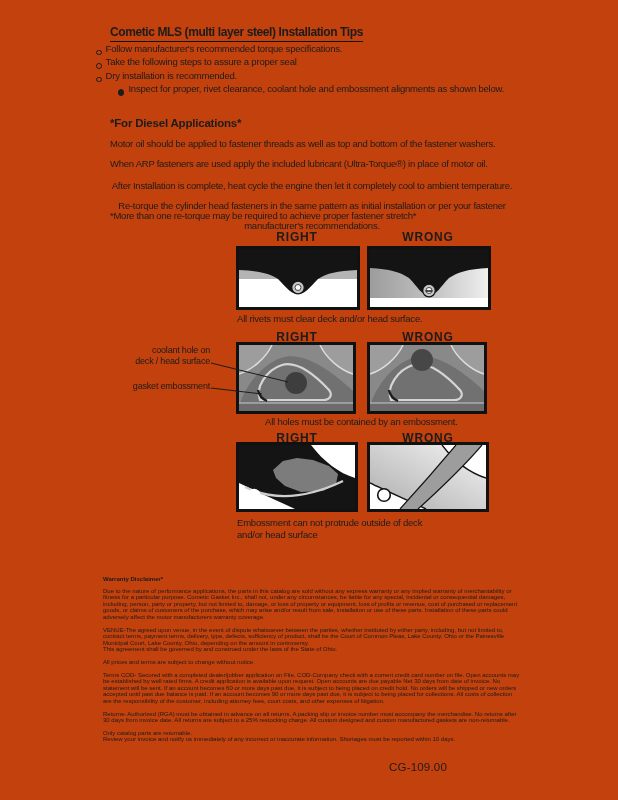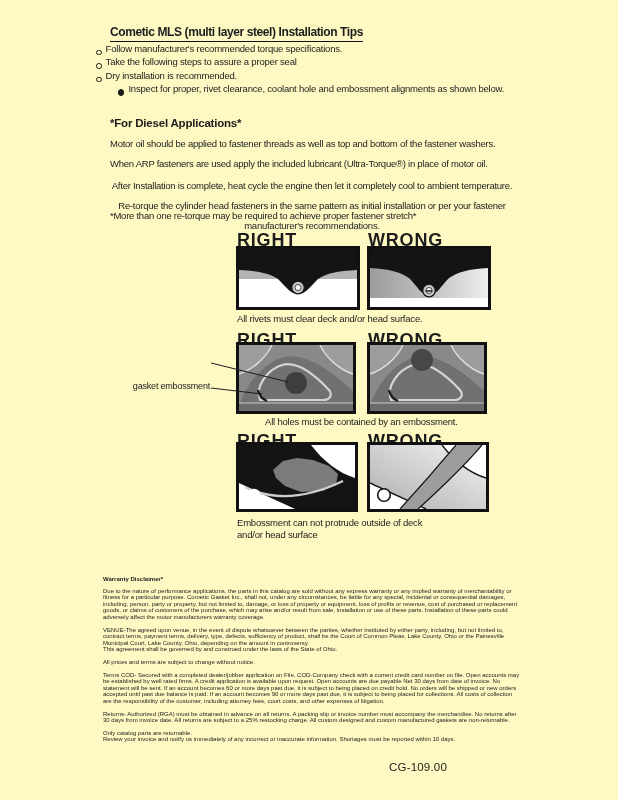--- a/index.html
+++ b/index.html
@@ -1,28 +1,28 @@
 <!DOCTYPE html>
 <html><head>
 <meta charset="utf-8">
 <style>
   html,body{margin:0;padding:0;background:#fff;}
-  .page{position:relative;width:618px;height:800px;background:#fef9c3;overflow:hidden;
+  .page{position:relative;width:618px;height:800px;background:#c2410c;overflow:hidden;
         font-family:"Liberation Sans",sans-serif;color:#1c1c1c;}
   .abs{position:absolute;}
   .title{font-size:12px;font-weight:bold;letter-spacing:-0.4px;border-bottom:1.6px solid #111;
          padding-bottom:2px;display:inline-block;}
   .brow{display:flex;align-items:flex-end;line-height:13.4px;font-size:9.5px;letter-spacing:-0.2px;}
   .mk{flex:0 0 auto;display:inline-block;border-radius:50%;margin-top:4.2px;margin-right:4px;}
   .mk.open{width:3.6px;height:3.6px;border:1px solid #1c1c1c;}
   .mk.fill{width:4.4px;height:4.4px;background:#1c1c1c;border:0.4px solid #1c1c1c;}
   .indent{margin-left:22px;}
   .dhead{font-size:11.5px;font-weight:bold;letter-spacing:-0.2px;}
   .para{font-size:9.5px;letter-spacing:-0.25px;line-height:20px;width:404px;}
-  .dlabel{font-size:18px;font-weight:bold;letter-spacing:0.8px;width:120px;}
+  .dlabel{font-size:12px;font-weight:bold;letter-spacing:0.8px;width:120px;text-align:center;}
   .panel{border:3px solid #111;line-height:0;background:#fff;}
   .caption{font-size:9.5px;letter-spacing:-0.2px;line-height:12px;}
   .annot{font-size:9px;letter-spacing:-0.2px;line-height:10.5px;text-align:right;width:100px;}
   .ml{white-space:pre-line;}
   .disc{width:418px;font-size:6px;line-height:6.6px;letter-spacing:0;}
   .disc .dh{font-weight:bold;margin:0 0 5px 0;}
   .disc p{margin:0 0 6px 0;}
   .footer{font-size:11.5px;letter-spacing:0.2px;}
   svg{display:block;}
 </style>
@@ -86,20 +86,22 @@
       <circle cx="59" cy="41.5" r="6.3" fill="#c6c6c6" stroke="#141414" stroke-width="1.3"></circle>
       <circle cx="59" cy="41.5" r="3" fill="#ffffff" stroke="#444444" stroke-width="1"></circle>
       <line x1="55.5" y1="42" x2="62.5" y2="42" stroke="#3a3a3a" stroke-width="1.8"></line>
     </svg>
   </div>
   <div class="abs caption" style="left:237px;top:313px;">All rivets must clear deck and/or head surface.</div>
 
   <div class="abs dlabel" style="left:237px;top:330px;">RIGHT</div>
   <div class="abs dlabel" style="left:368px;top:330px;">WRONG</div>
 
+  <div class="abs annot ml" style="left:110px;top:345px;">coolant hole on
+deck / head surface</div>
   <div class="abs annot" style="left:110px;top:381px;">gasket embossment</div>
 
   <div class="abs panel" style="left:236px;top:342px;">
     <svg viewBox="0 0 114 66" width="114" height="66">
       <rect width="114" height="66" fill="#898989"></rect>
       <path d="M0,0 H33 C27,13 13,25 0,29 Z" fill="#9d9d9d"></path>
       <path d="M33,0 C27,13 13,25 0,29" fill="none" stroke="#dedede" stroke-width="1.4"></path>
       <path d="M81,0 H114 V29 C101,25 87,13 81,0 Z" fill="#9d9d9d"></path>
       <path d="M81,0 C87,13 101,25 114,29" fill="none" stroke="#dedede" stroke-width="1.4"></path>
       <path d="M0,62 C4,45 20,21 42,13 C62,6 88,22 114,46 L114,62 Z" fill="#717171"></path>

